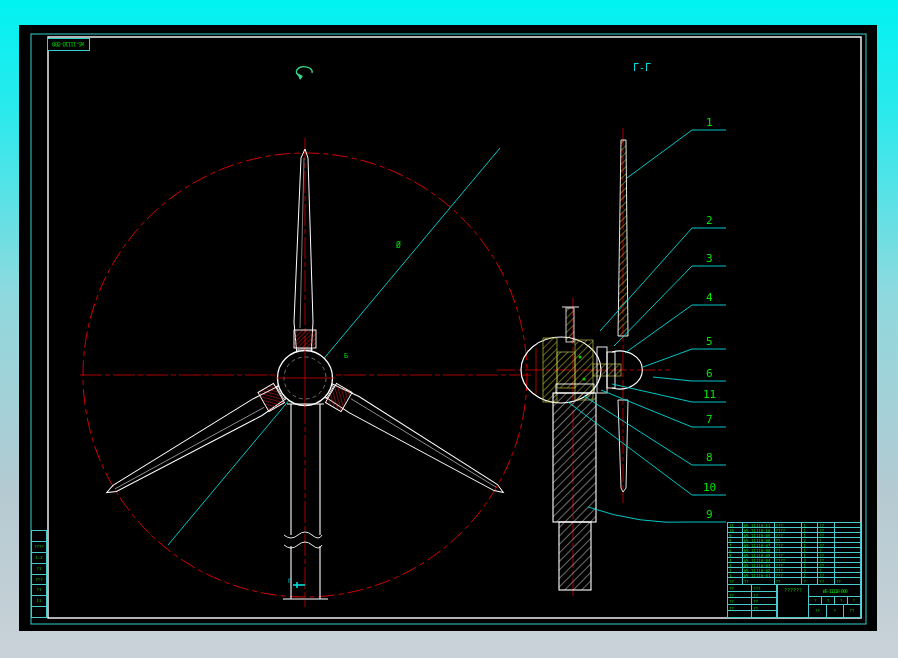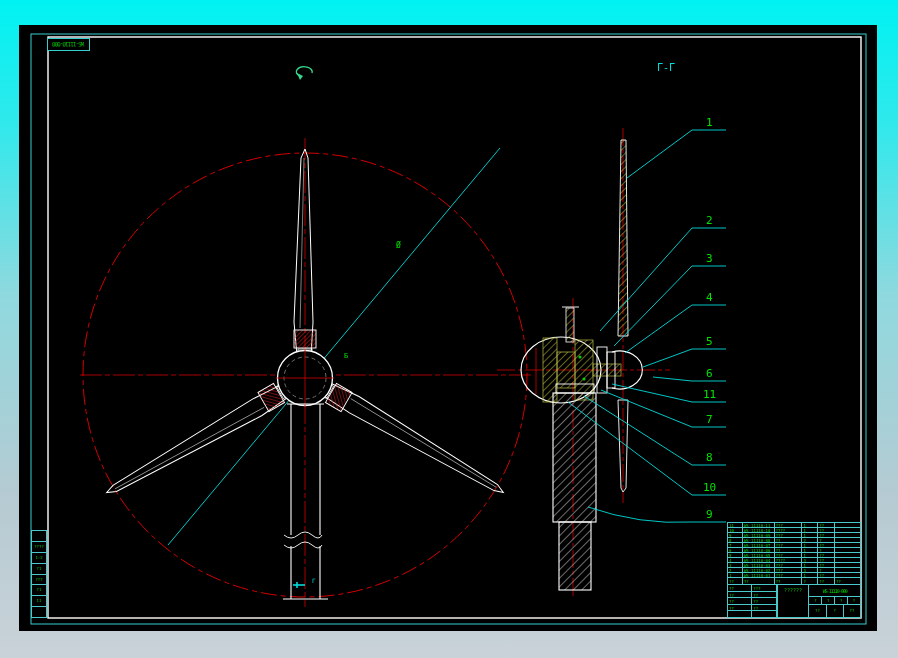--- a/index.html
+++ b/index.html
@@ -4,21 +4,21 @@
 <style>
   html,body{margin:0;padding:0;}
   body{
     width:898px;height:658px;overflow:hidden;position:relative;
     background:linear-gradient(180deg,#00f2f2 0%,#2ee9ec 18%,#8fd9de 45%,#b5cad2 75%,#c9d2d8 100%);
     font-family:"DejaVu Sans Mono","Liberation Mono",monospace;
   }
   #canvas{position:absolute;left:19px;top:25px;width:858px;height:606px;background:#000;}
   svg{position:absolute;left:0;top:0;}
   .gtx{position:absolute;color:#00e400;line-height:1;white-space:pre;}
-  .ctx{position:absolute;color:#00e0e0;line-height:1;white-space:pre;margin-left:24px;}
+  .ctx{position:absolute;color:#00e0e0;line-height:1;white-space:pre;}
   .callout{font-size:11px;color:#00e400;}
   .refbox{position:absolute;left:47px;top:38px;width:41px;height:11px;border:1px solid #35cfcf;
           background:#000;display:flex;align-items:center;justify-content:center;}
   .refbox span{display:block;transform:rotate(180deg);font-size:6px;color:#00c400;letter-spacing:-1px;}
   
   #bom{position:absolute;left:727px;top:522px;width:134px;height:62px;border-left:1px solid #49c9c9;border-top:1px solid #49c9c9;box-sizing:border-box;}
   .bomrow{display:flex;height:5px;}
   .bomrow.hdr{height:7px;}
   .bomrow div{box-sizing:border-box;border-right:1px solid #49c9c9;border-bottom:1px solid #49c9c9;
       font-size:4px;color:#00d400;overflow:hidden;line-height:5px;padding-left:1px;}

